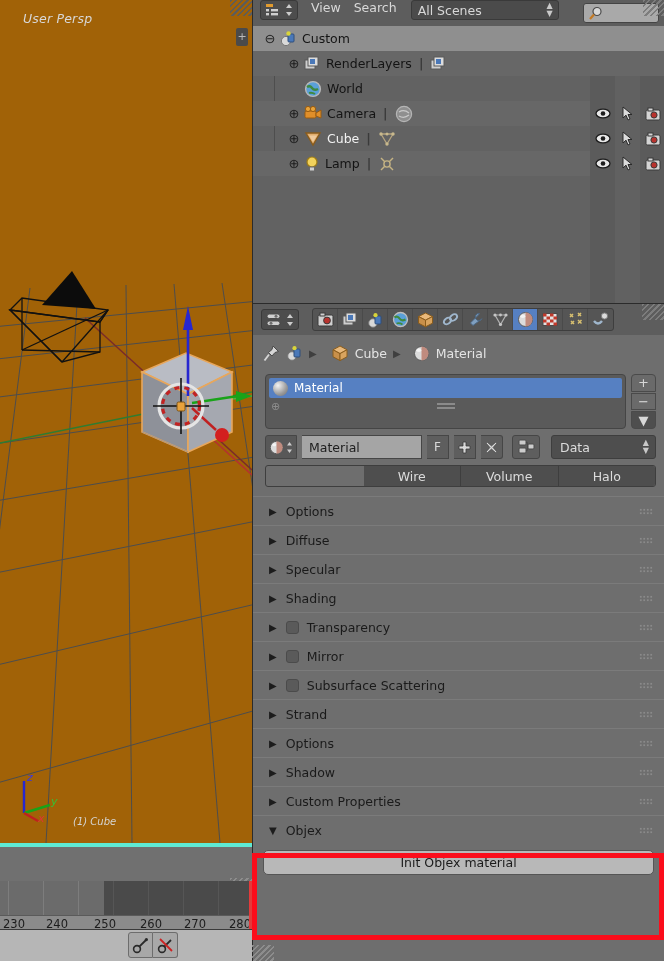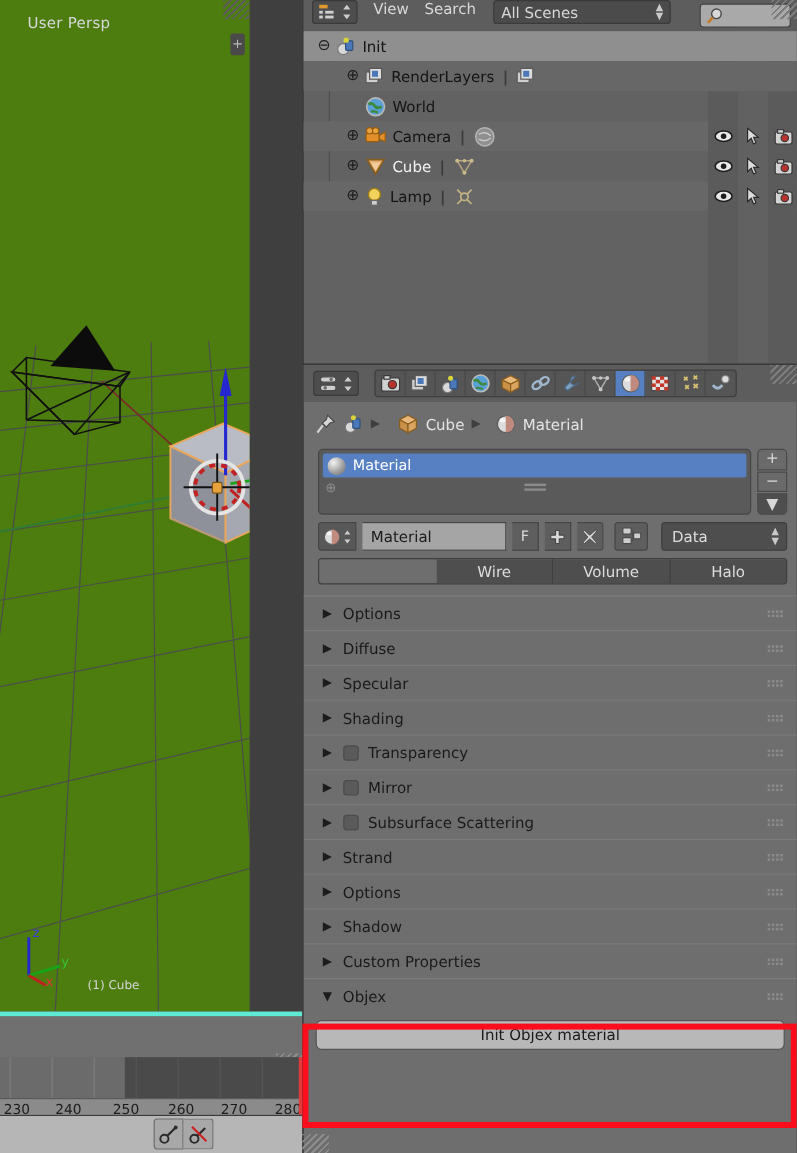--- a/index.html
+++ b/index.html
@@ -6,22 +6,22 @@
   html, body {
     width: 664px; height: 961px;
     background: #3f3f3f;
     font-family: "DejaVu Sans", sans-serif;
     overflow: hidden;
   }
   #root { position: relative; width: 664px; height: 961px; }
 
   
   #viewport {
-    position: absolute; left: 0; top: 0; width: 208px; height: 843px;
-    background: #4d7c0f; overflow: hidden;
+    position: absolute; left: 0; top: 0; width: 252px; height: 843px;
+    background: #a16207; overflow: hidden; font-style: italic;
   }
   #vp-grid { position: absolute; left: 0; top: 0; width: 252px; height: 843px; }
   #vp-persp {
     position: absolute; left: 23px; top: 11px;
     color: #d8d8d8; font-size: 12.5px; letter-spacing: .2px;
   }
   #vp-plus {
     position: absolute; right: 4px; top: 28px;
     width: 12px; height: 18px; background: #4a4a4a;
     border-radius: 2px; color: #b9b9b9; font-size: 11px;
@@ -437,21 +437,21 @@
       <div class="ol-colstripe" style="right:0px; background:#5b5b5b;"></div>
       <div id="ol-vline"></div>
 
       <div class="ol-row sel">
         <span class="twisty">⊖</span>
         <svg width="17" height="17" viewBox="0 0 17 17">
           <circle cx="6" cy="11" r="4.6" fill="#d9d9d9" stroke="#777" stroke-width="1"></circle>
           <rect x="8" y="4" width="6" height="8" rx="1" fill="#4a78b8" stroke="#2f4f7d"></rect>
           <circle cx="8.5" cy="3.5" r="2.2" fill="#d8d43a"></circle>
         </svg>
-        <span class="lbl">Init</span>
+        <span class="lbl">Custom</span>
       </div>
 
       <div class="ol-row alt" style="padding-left:34px">
         <span class="twisty">⊕</span>
         <svg width="17" height="17" viewBox="0 0 17 17">
           <rect x="1" y="5" width="10" height="9" fill="#cfcfcf" stroke="#5a5a5a"></rect>
           <rect x="4" y="2" width="10" height="9" fill="#dcdcdc" stroke="#5a5a5a"></rect>
           <rect x="6" y="4" width="5" height="5" fill="#4a78b8"></rect>
         </svg>
         <span class="lbl">RenderLayers</span>

